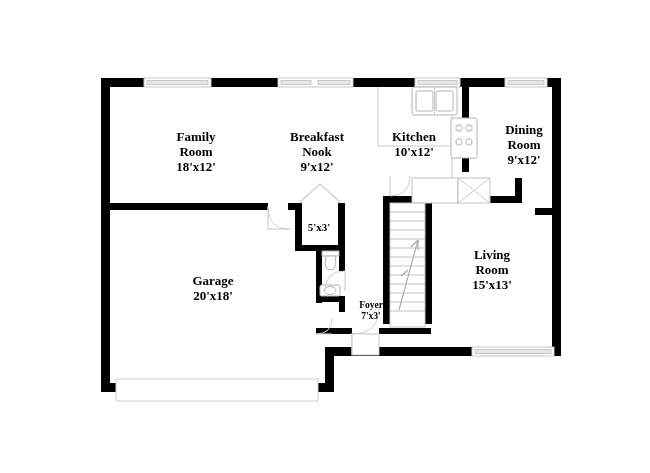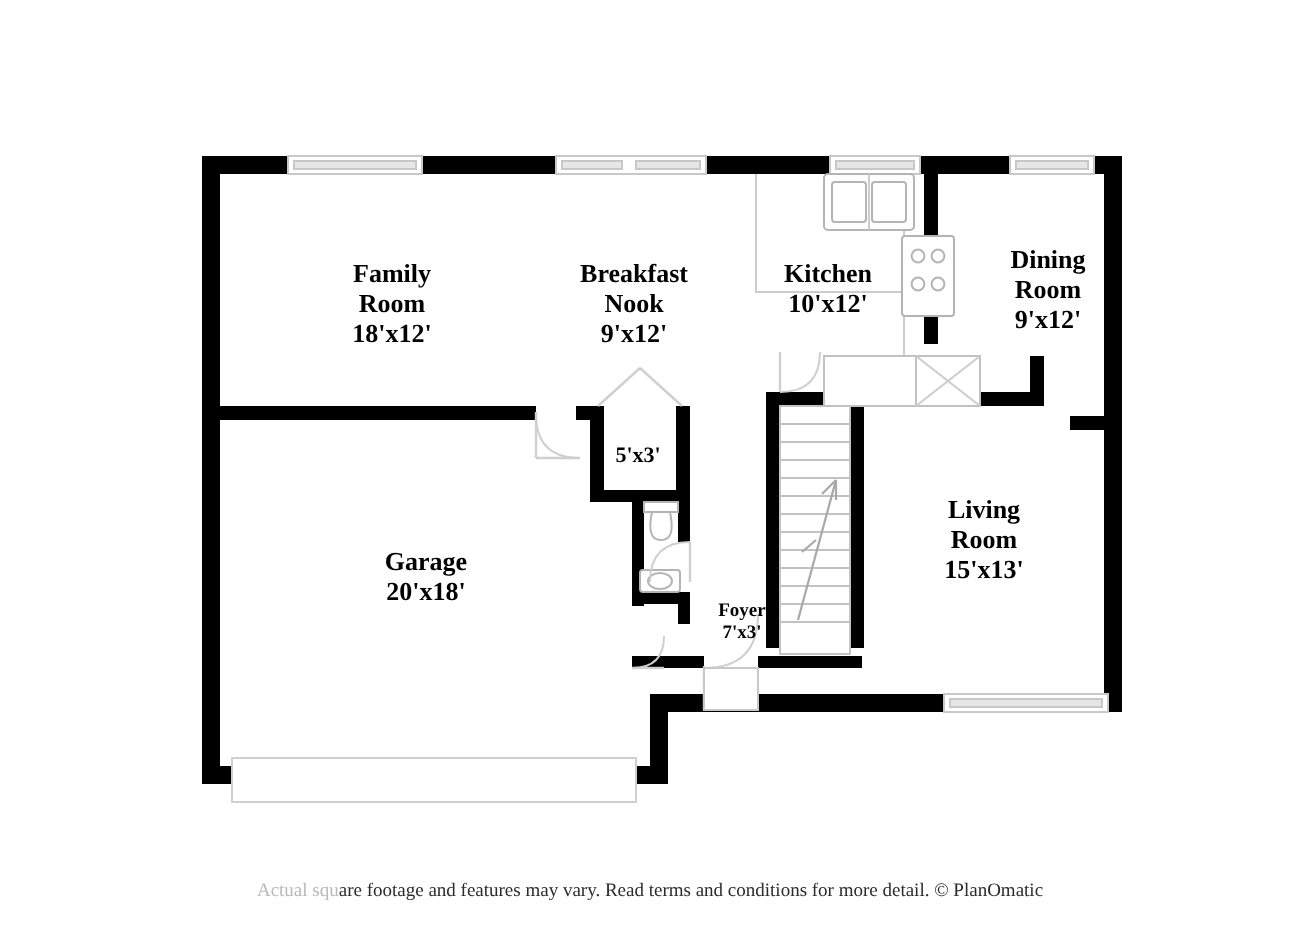--- a/index.html
+++ b/index.html
@@ -301,17 +301,14 @@
       </g>
 
       <g>
         <text class="room-label tiny" x="371" y="308">Foyer</text>
         <text class="room-label tiny" x="371" y="319">7'x3'</text>
       </g>
 
     </g>
   </svg>
 
-  <div class="disclaimer" id="disclaimer-line-2">
-    <span class="faded-prefix">Actual squ</span><span>are footage and features may vary. Read terms and conditions for more detail. © PlanOmatic</span>
-  </div>
 
 </div>
 
 </body></html>

